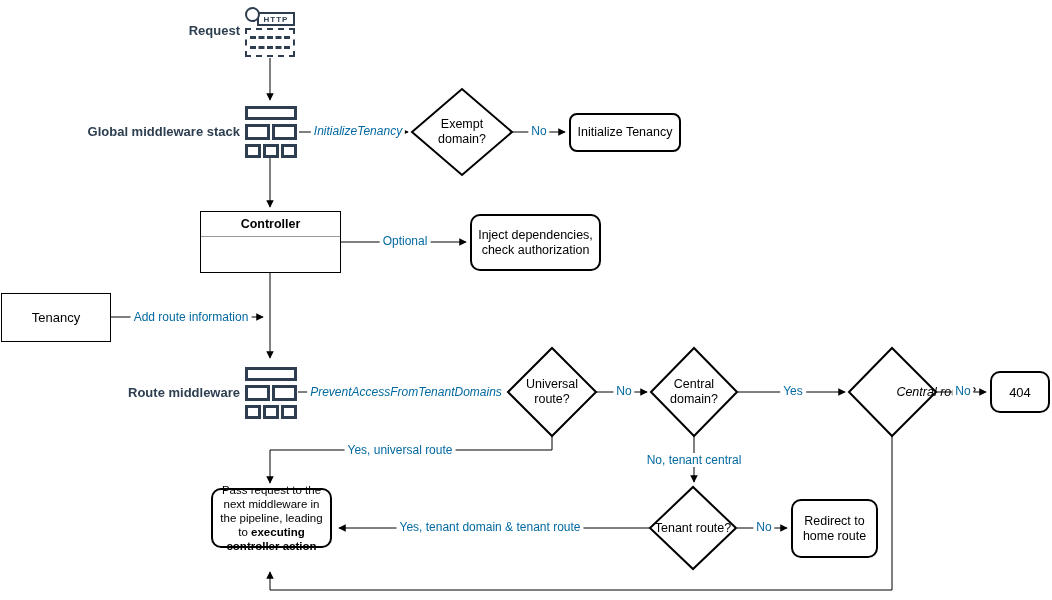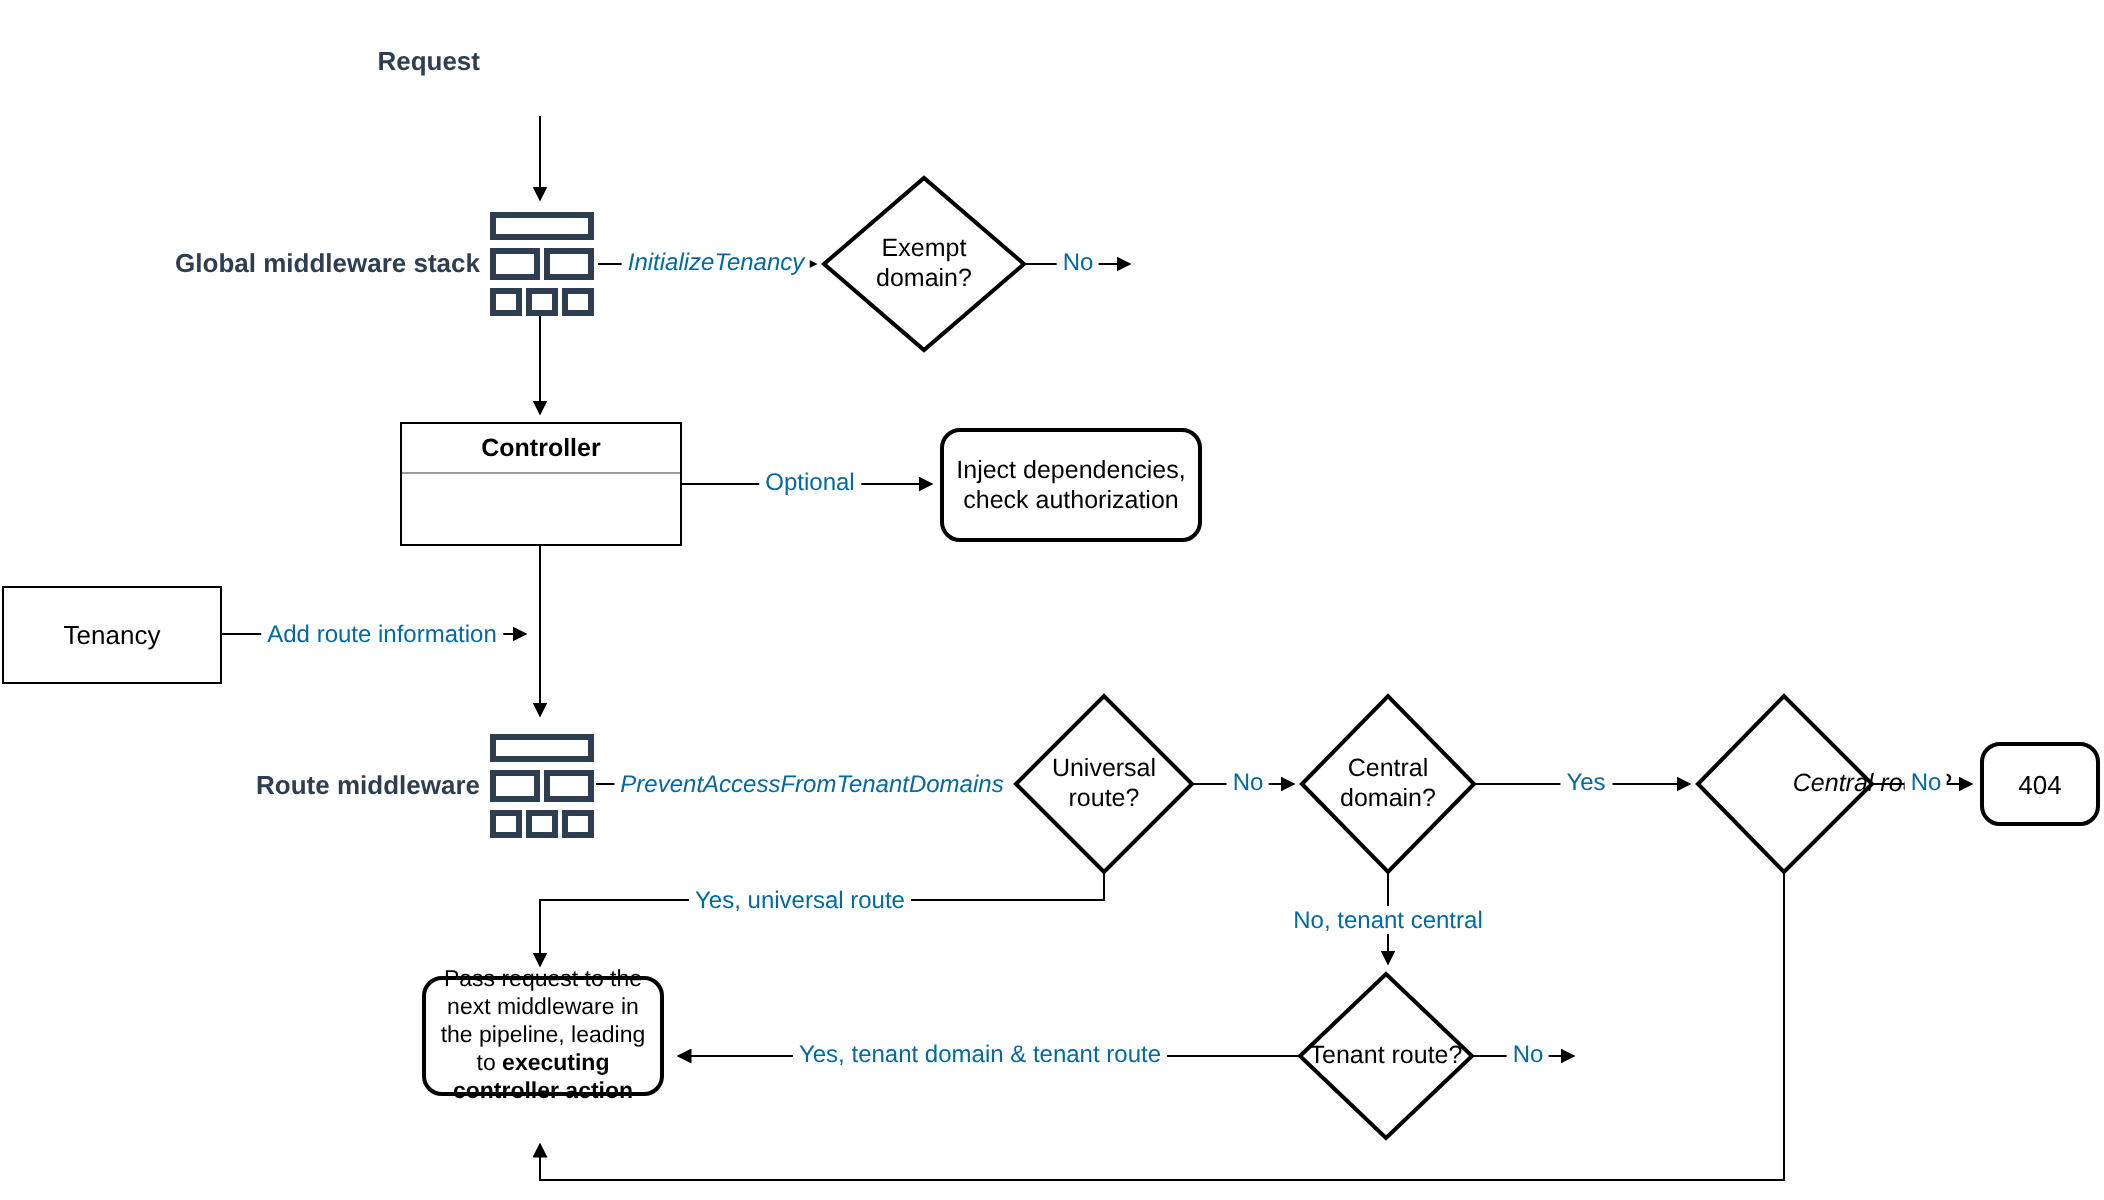--- a/index.html
+++ b/index.html
@@ -110,20 +110,28 @@
     </g>
     <g fill="#fff" stroke="#000" stroke-width="2">
       <polygon points="412,132 462,89 512,132 462,175"></polygon>
       <polygon points="508,392 552,348 596,392 552,436"></polygon>
       <polygon points="651,392 694,348 737,392 694,436"></polygon>
       <polygon points="849,392 892,348 936,392 892,436"></polygon>
       <polygon points="650,528 693,487 736,528 693,569"></polygon>
     </g>
   </svg>
 
+  <div class="http-icon">
+    <div class="http-circle"></div>
+    <div class="http-tab">HTTP</div>
+    <div class="http-body">
+      <div class="http-line"></div>
+      <div class="http-line"></div>
+    </div>
+  </div>
 
   <div class="mw-icon" style="left:245px; top:106px;">
     <div class="mw-row">
         <div class="mw-cell" style="width:100%; height:14px;"></div>
       </div>
     <div class="mw-row">
       <div class="mw-cell" style="width:48%; height:16px;"></div>
       <div class="mw-cell" style="width:48%; height:16px;"></div>
     </div>
     <div class="mw-row">
@@ -151,31 +159,33 @@
   <div class="side-label" style="left:30px; top:24px;">Request</div>
   <div class="side-label" style="left:30px; top:125px;">Global middleware stack</div>
   <div class="side-label" style="left:30px; top:386px;">Route middleware</div>
 
   <div class="diamond-label" style="left:462px; top:132px;">Exempt domain?</div>
   <div class="diamond-label" style="left:552px; top:392px;">Universal route?</div>
   <div class="diamond-label" style="left:694px; top:392px;">Central domain?</div>
   <div class="diamond-label" style="left:936px; top:392px;font-style:italic;">Central route?</div>
   <div class="diamond-label" style="left:693px; top:528px;">Tenant route?</div>
 
+  <div class="rbox" style="left:569px; top:113px; width:112px; height:39px; border-radius:8px;">Initialize Tenancy</div>
 
   <div class="rbox" style="left:470px; top:214px; width:131px; height:57px;">Inject dependencies, check authorization</div>
 
   <div class="uml" style="left:200px; top:211px; width:141px; height:62px;">
     <div class="uml-head">Controller</div>
   </div>
 
   <div class="pbox" style="left:1px; top:293px; width:110px; height:49px;">Tenancy</div>
 
   <div class="rbox" style="left:990px; top:371px; width:60px; height:42px; font-size:13px;">404</div>
 
+  <div class="rbox" style="left:791px; top:499px; width:87px; height:59px;">Redirect to home route</div>
 
   <div class="rbox" style="left:211px; top:488px; width:121px; height:60px; font-size:11.5px; line-height:14px; padding:2px 4px;">
     <div><span>Pass request to the next middleware in the pipeline, leading to </span><span class="bold">executing controller action</span></div>
   </div>
 
   <div class="edge-label em" style="left:358px; top:131px;">InitializeTenancy</div>
   <div class="edge-label" style="left:539px; top:131px;">No</div>
   <div class="edge-label" style="left:405px; top:241px;">Optional</div>
   <div class="edge-label" style="left:191px; top:317px;">Add route information</div>
   <div class="edge-label em" style="left:406px; top:392px;">PreventAccessFromTenantDomains</div>

